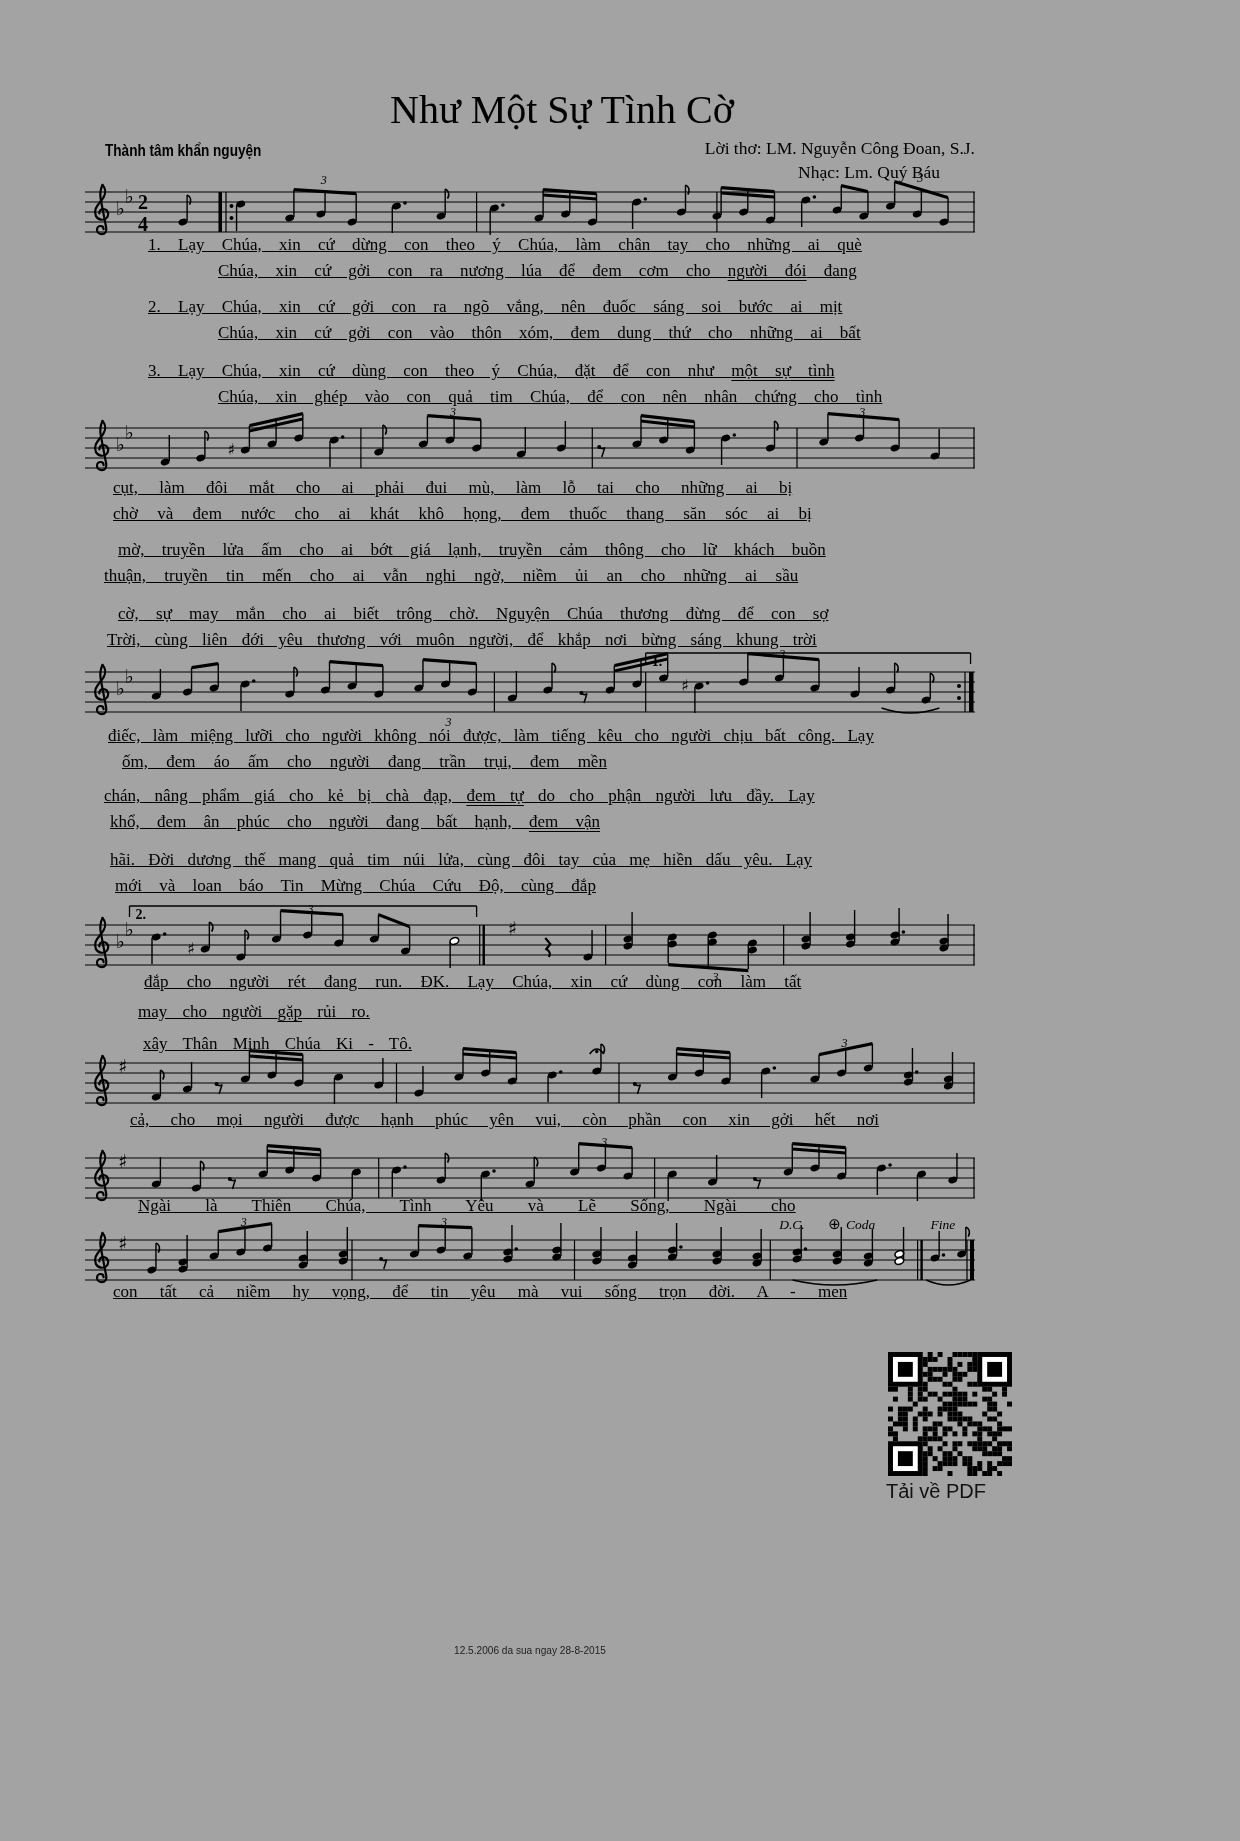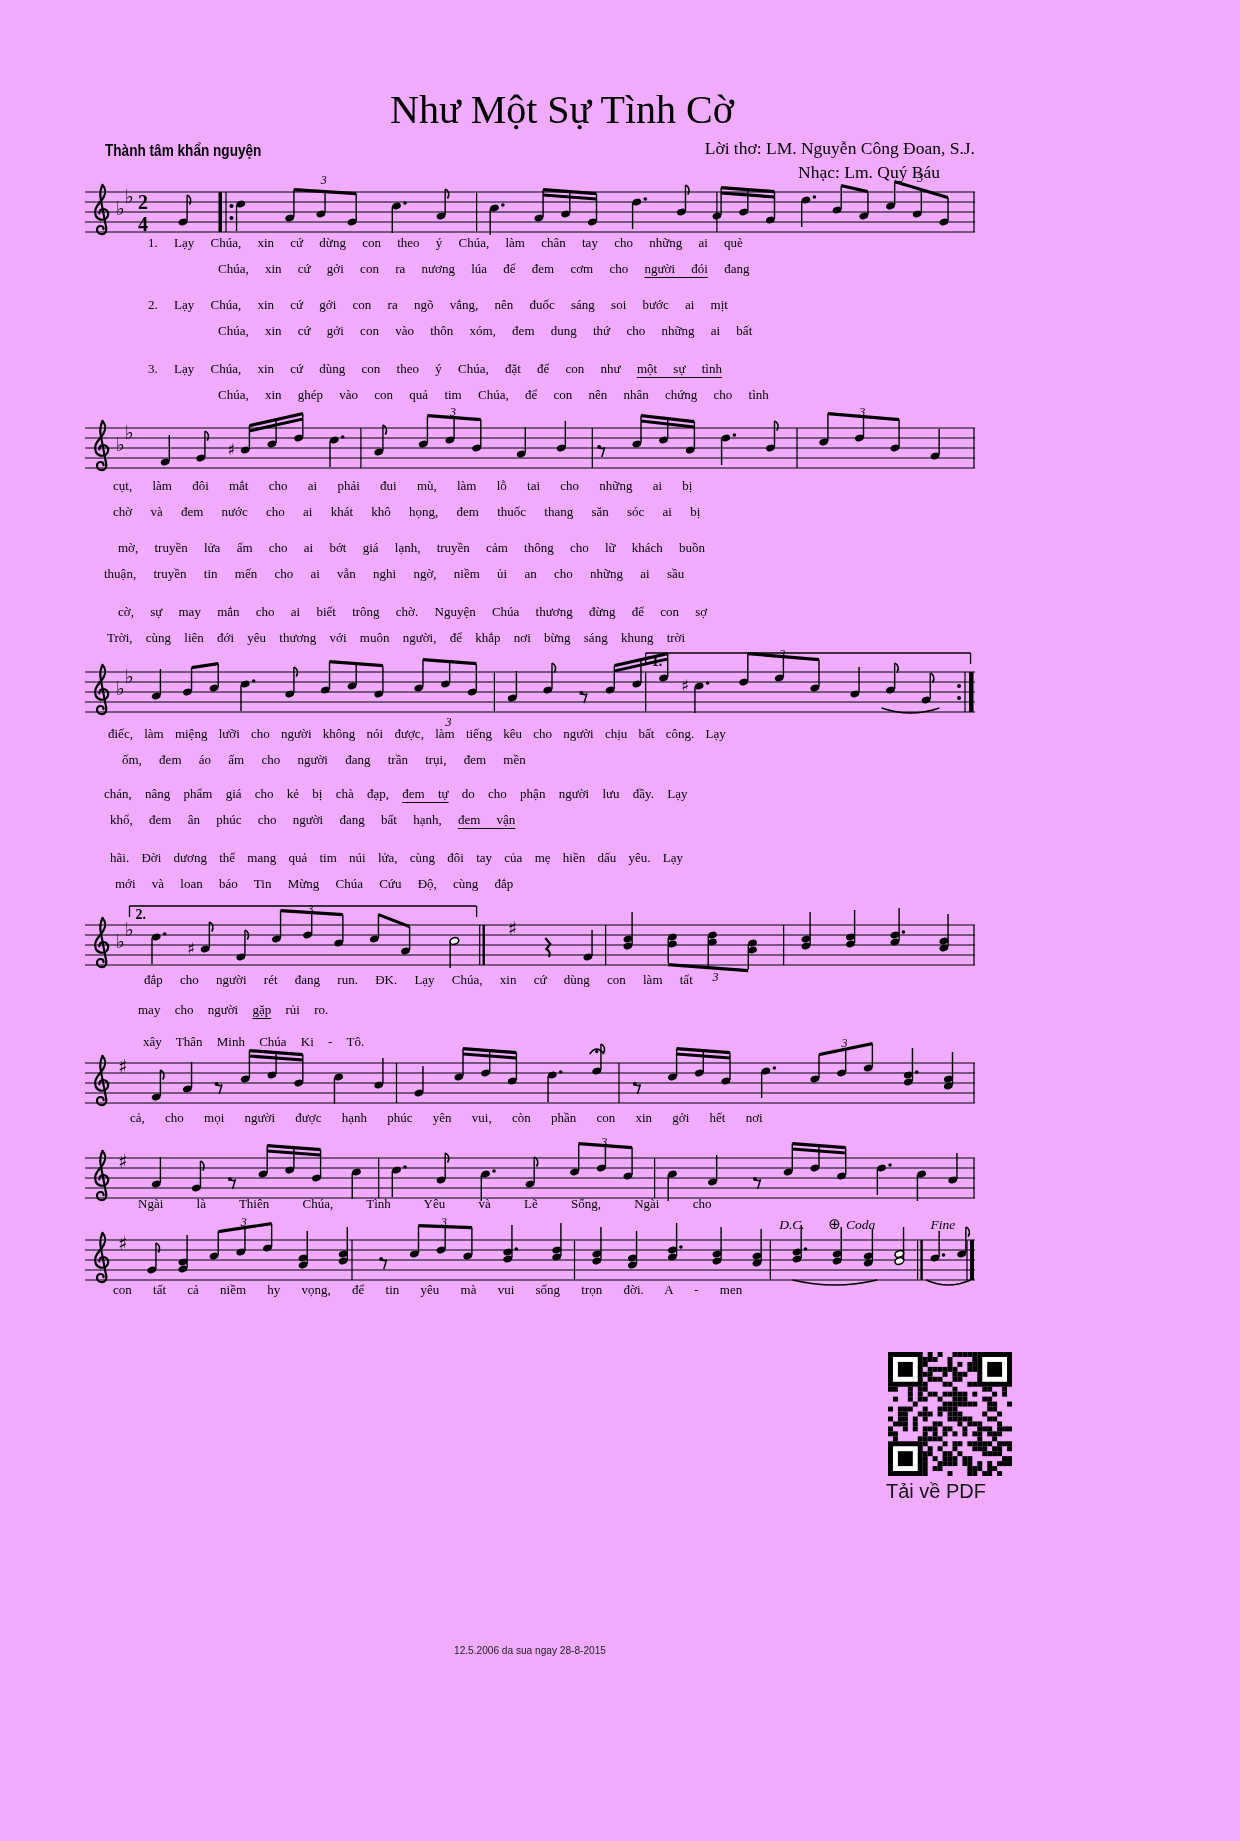--- a/index.html
+++ b/index.html
@@ -1,25 +1,25 @@
 <!DOCTYPE html>
 <html><head>
 <meta charset="utf-8">
 <style>
   html,body{margin:0;padding:0;background:#888;}
-  .page{position:relative;width:1240px;height:1841px;background:#f0abfc;margin:0 auto;overflow:hidden;
+  .page{position:relative;width:1240px;height:1841px;background:#a3a3a3;margin:0 auto;overflow:hidden;
         font-family:"Liberation Serif","DejaVu Serif",serif;color:#000;}
   .title{position:absolute;left:0;top:86px;width:1124px;text-align:center;font-size:40px;}
   .subtitle{position:absolute;left:105px;top:142px;font-family:"Liberation Sans","DejaVu Sans",sans-serif;
             font-size:16px;font-weight:700;transform:scaleX(.85);transform-origin:left;}
   .credit{position:absolute;font-size:17.5px;}
   .c1{top:138px;right:265px;}
   .c2{top:162px;right:300px;}
   .sys{position:absolute;left:85px;width:890px;height:92px;}
-  .lyric{position:absolute;font-size:13px;white-space:nowrap;}
+  .lyric{position:absolute;font-size:17px;white-space:nowrap;text-decoration:underline;}
   .lyric .u{text-decoration:underline;text-underline-offset:4px;}
   .rev{position:absolute;left:330px;top:1644px;width:400px;text-align:center;
        font-family:"Liberation Sans","DejaVu Sans",sans-serif;font-size:11px;color:#222;transform:scaleX(.92);}
   #qr{position:absolute;left:888px;top:1352px;width:124px;height:124px;}
   .qrlabel{position:absolute;left:886px;top:1480px;font-family:"Liberation Sans","DejaVu Sans",sans-serif;
            font-size:20px;color:#111;}
   .footer{position:absolute;left:70px;top:1778px;font-family:"Liberation Sans","DejaVu Sans",sans-serif;
           font-size:20.5px;font-weight:700;letter-spacing:-.2px;}
 </style>
 </head>

